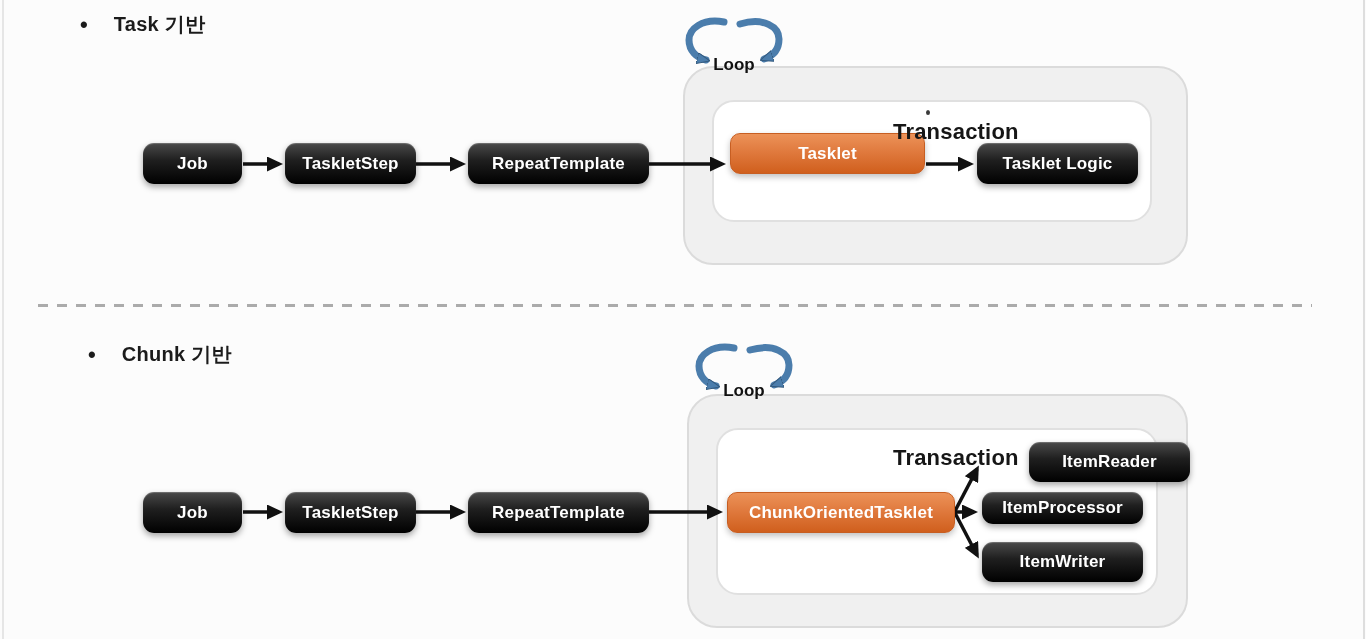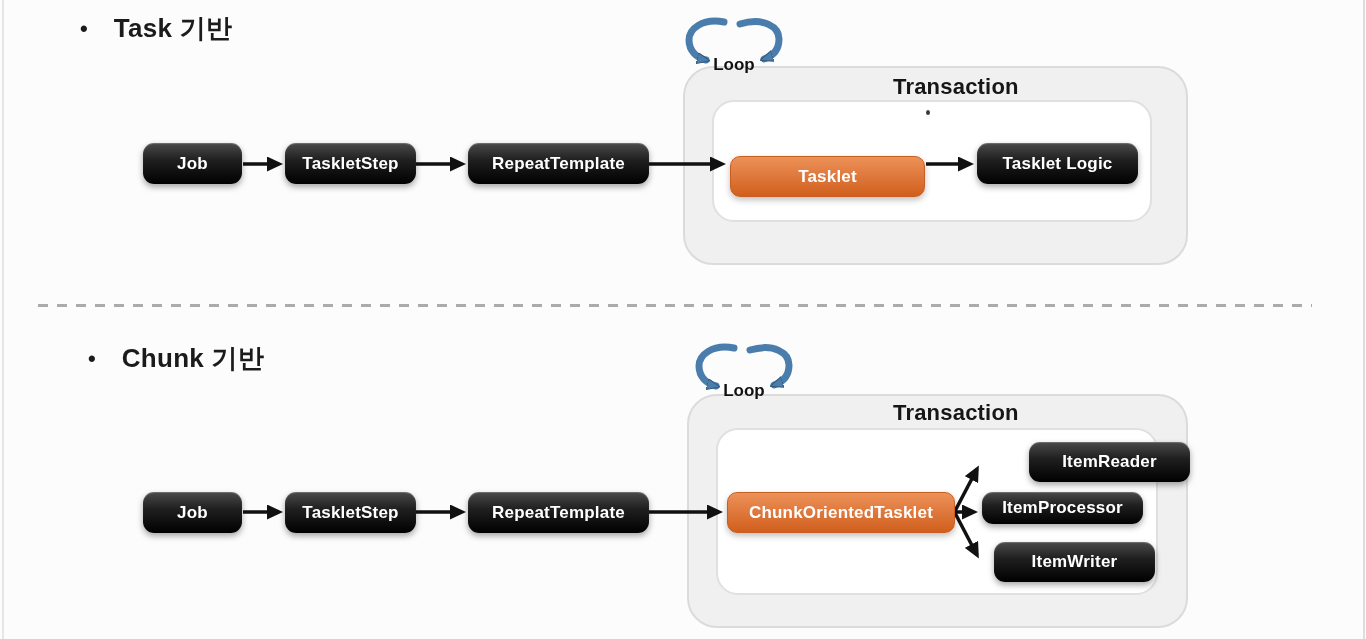--- a/index.html
+++ b/index.html
@@ -6,29 +6,29 @@
   .canvas{
     position:relative;width:1366px;height:639px;background:#fcfcfc;
     overflow:hidden;font-family:"Liberation Sans","DejaVu Sans",sans-serif;
   }
   .edge-line{position:absolute;top:0;bottom:0;width:2px;background:#e6e6e6;}
   .edge-left{left:2px;}
   .edge-right{right:1px;background:#dedede;}
 
   .heading{position:absolute;display:flex;align-items:center;gap:26px;z-index:6;}
   .heading .bullet{font-size:22px;font-weight:bold;color:#1b1b1b;line-height:1;}
-  .heading .heading-text{font-size:26px;font-weight:bold;color:#1b1b1b;letter-spacing:.3px;}
+  .heading .heading-text{font-size:20px;font-weight:bold;color:#1b1b1b;letter-spacing:.3px;}
 
   .trans-outer{
     position:absolute;background:#f0f0f0;border:2px solid #dbdbdb;
     border-radius:30px;z-index:1;box-sizing:border-box;
   }
   .trans-title{
     position:absolute;font-size:22px;font-weight:bold;color:#161616;
-    z-index:6;letter-spacing:.2px;
+    z-index:6;letter-spacing:.2px;margin-top:45px;
   }
   .trans-inner{
     position:absolute;background:#ffffff;border:2px solid #e0e0e0;
     border-radius:22px;z-index:2;box-sizing:border-box;
   }
 
   .node{
     position:absolute;display:flex;align-items:center;justify-content:center;
     color:#fff;font-weight:bold;font-size:17px;letter-spacing:.2px;
     z-index:5;box-sizing:border-box;white-space:nowrap;
@@ -114,21 +114,21 @@
   </div>
 
   <div class="trans-outer" style="left:683px;top:66px;width:505px;height:199px;"></div>
   <div class="trans-title" style="left:893px;top:74px;">Transaction</div>
   <div class="trans-inner" style="left:712px;top:100px;width:440px;height:122px;"></div>
   <div class="stray-dot" style="left:926px;top:110px;"></div>
 
   <div class="node node-black" style="left:143px;top:143px;width:99px;height:41px;">Job</div>
   <div class="node node-black" style="left:285px;top:143px;width:131px;height:41px;">TaskletStep</div>
   <div class="node node-black" style="left:468px;top:143px;width:181px;height:41px;">RepeatTemplate</div>
-  <div class="node node-orange" style="left:730px;top:156px;width:195px;height:41px;">Tasklet</div>
+  <div class="node node-orange" style="left:730px;top:133px;width:195px;height:41px;">Tasklet</div>
   <div class="node node-black" style="left:977px;top:143px;width:161px;height:41px;">Tasklet Logic</div>
 
   <div class="divider" style="left:38px;top:304px;width:1274px;"></div>
 
   <div class="heading" style="left:88px;top:341px;">
     <span class="bullet">•</span>
     <span class="heading-text">Chunk 기반</span>
   </div>
 
   <div class="loop-icon" style="left:692px;top:340px;">
@@ -144,15 +144,15 @@
   <div class="trans-outer" style="left:687px;top:394px;width:501px;height:234px;"></div>
   <div class="trans-title" style="left:893px;top:400px;">Transaction</div>
   <div class="trans-inner" style="left:716px;top:428px;width:442px;height:167px;"></div>
 
   <div class="node node-black" style="left:143px;top:492px;width:99px;height:41px;">Job</div>
   <div class="node node-black" style="left:285px;top:492px;width:131px;height:41px;">TaskletStep</div>
   <div class="node node-black" style="left:468px;top:492px;width:181px;height:41px;">RepeatTemplate</div>
   <div class="node node-orange" style="left:727px;top:492px;width:228px;height:41px;">ChunkOrientedTasklet</div>
   <div class="node node-black" style="left:982px;top:442px;width:161px;height:40px;margin-left:47px;">ItemReader</div>
   <div class="node node-black" style="left:982px;top:492px;width:161px;height:32px;">ItemProcessor</div>
-  <div class="node node-black" style="left:982px;top:542px;width:161px;height:40px;margin-left:12px;">ItemWriter</div>
+  <div class="node node-black" style="left:982px;top:542px;width:161px;height:40px;">ItemWriter</div>
 
 </div>
 
 </body></html>

